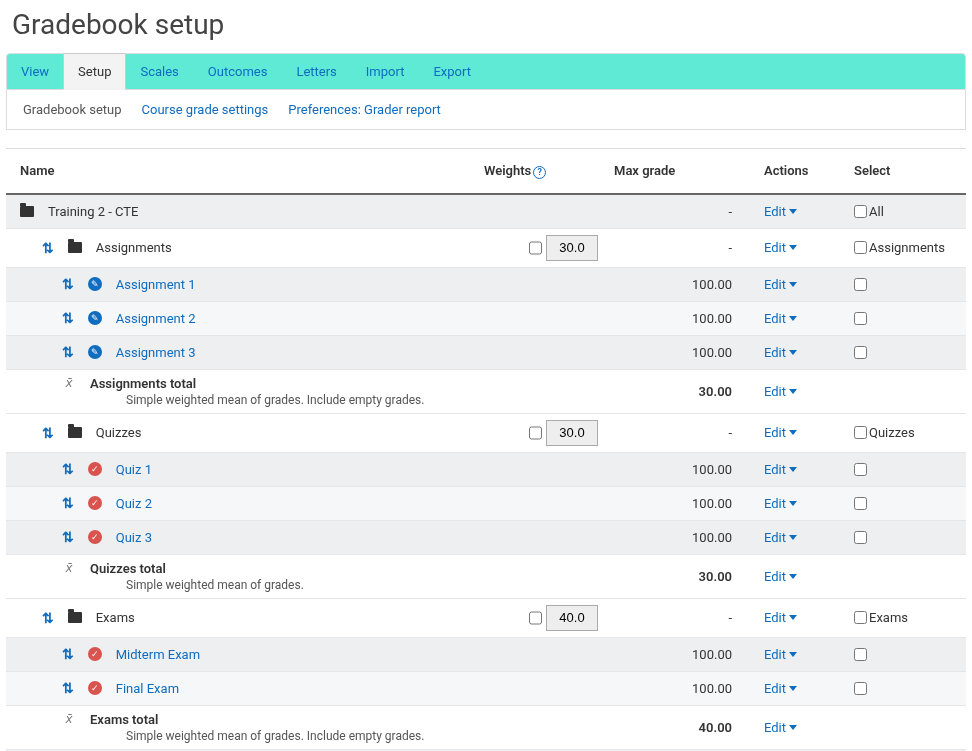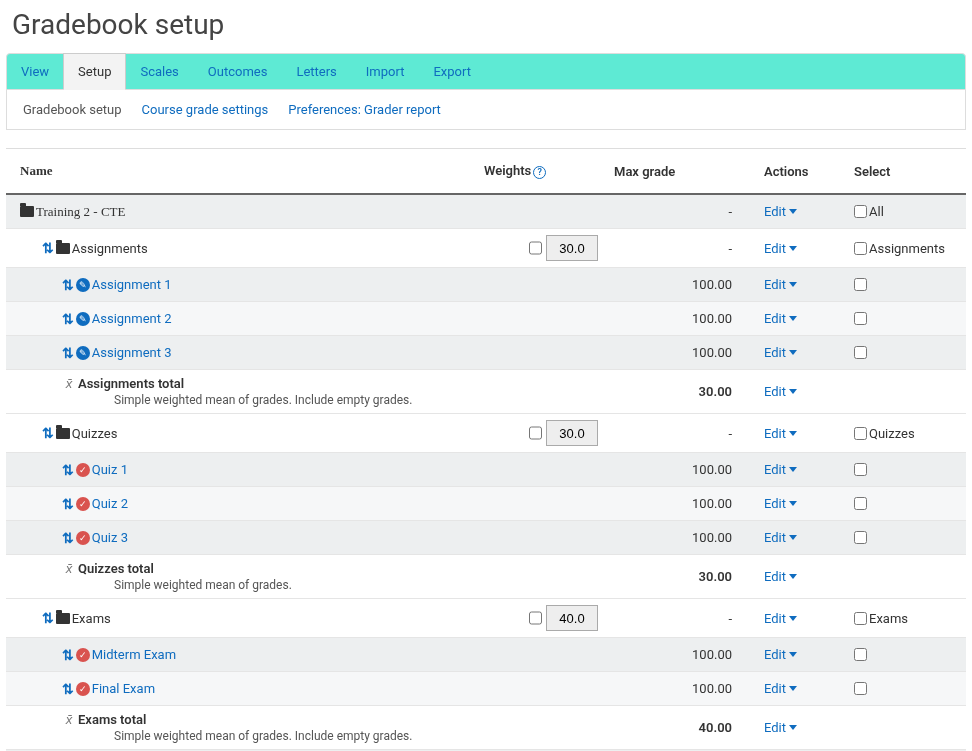--- a/index.html
+++ b/index.html
@@ -8,22 +8,22 @@
   .tabs-primary { display: flex; border: 1px solid #ddd; border-radius: 4px 4px 0 0; margin: 0 6px; background: #5eead4; }
   .tabs-primary .tab { padding: 10px 14px; color: #0f6cbf; cursor: pointer; border-right: 1px solid transparent; }
   .tabs-primary .tab.active { background: #f3f3f3; border: 1px solid #ccc; border-bottom-color: #f3f3f3; margin: -1px 0 -1px -1px; color: #333; }
   .tabs-secondary { display: flex; border: 1px solid #ddd; border-top: none; margin: 0 6px; padding: 8px 6px; background: #fff; }
   .tabs-secondary .tab { padding: 4px 10px; color: #0f6cbf; cursor: pointer; }
   .tabs-secondary .tab.active { color: #555; }
   .grade-table { margin: 18px 6px 0; border-top: 1px solid #ddd; }
   .hdr-row, .row { display: grid; grid-template-columns: 1fr 130px 150px 90px 120px; align-items: center; border-bottom: 1px solid #e5e5e5; min-height: 34px; }
   .hdr-row { font-weight: 600; padding: 8px 0; border-bottom: 2px solid #666; }
   .hdr-row > div, .row > div { padding: 6px 8px; }
-  .cell-name { display: flex; align-items: center; gap: 2px; }
-  .indent-0 { padding-left: 14px !important; font-family: Liberation Serif, serif; }
+  .cell-name { display: flex; align-items: center; gap: 14px; }
+  .indent-0 { padding-left: 14px !important; }
   .indent-1 { padding-left: 36px !important; }
   .indent-2 { padding-left: 56px !important; }
   .row.striped { background: #edeff0; }
   .row.light { background: #f6f7f8; }
   .folder-icon { width: 14px; height: 11px; background: #333; border-radius: 1px; position: relative; }
   .folder-icon::before { content:""; position:absolute; top:-3px; left:0; width:6px; height:3px; background:#333; border-radius:1px 1px 0 0; }
   .move-icon { color: #0f6cbf; font-weight: bold; font-size: 14px; cursor: grab; }
   .item-icon { width:14px; height:14px; border-radius:50%; display:inline-flex; align-items:center; justify-content:center; font-size:9px; color:#fff; }
   .item-icon.assign { background:#0f6cbf; }
   .item-icon.quiz { background:#d9534f; }

